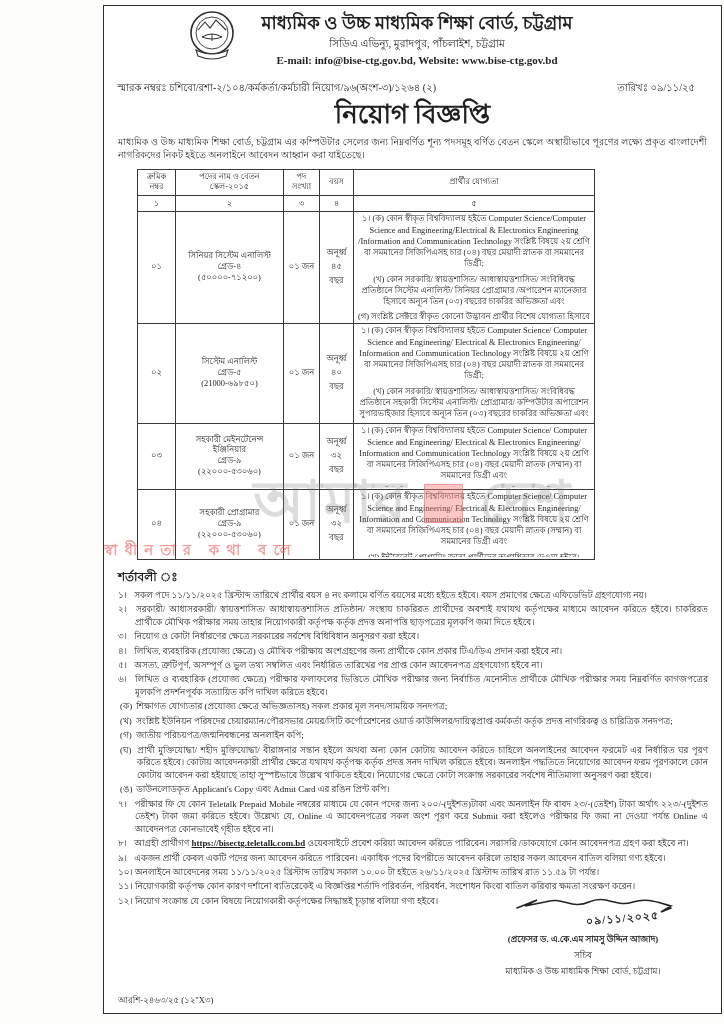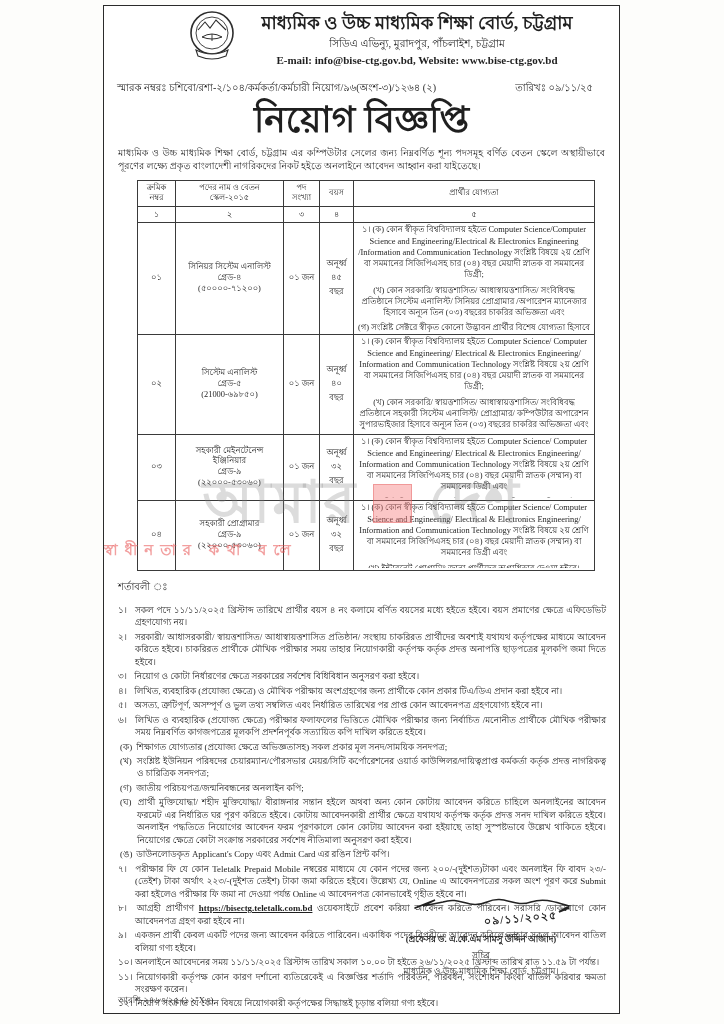--- a/index.html
+++ b/index.html
@@ -4,47 +4,47 @@
 <style>
   html,body{margin:0;padding:0;}
   body{
     width:724px;height:1024px;position:relative;
     background:#fdfdfb;
     font-family:"Liberation Serif","DejaVu Serif",serif;
     color:#1f1f1f;
     -webkit-font-smoothing:antialiased;
   }
   .sheet{
-    position:absolute;left:103px;top:5px;width:517px;height:1009px;
+    position:absolute;left:103px;top:5px;width:619px;height:1009px;
     background:#ffffff;border:1.5px solid #2b2b2b;box-sizing:border-box;
     overflow:hidden;
   }
   
   .letterhead{position:relative;padding-top:7px;height:64px;}
   .seal{position:absolute;left:84px;top:4px;width:48px;height:50px;}
   .head-text{margin-left:120px;width:386px;text-align:center;}
   .org-name{font-size:18px;font-weight:bold;line-height:1.15;}
   .org-addr{font-size:10.5px;margin-top:2px;}
   .org-contact{font-size:11px;font-weight:600;margin-top:1px;font-family:"Liberation Serif",serif;}
   .memo-row{display:flex;justify-content:space-between;font-size:10px;padding:3px 26px 0 13px;}
-  .doc-title{text-align:center;font-size:36px;font-weight:bold;margin-top:4px;line-height:1.1;}
+  .doc-title{text-align:center;font-size:26px;font-weight:bold;margin-top:4px;line-height:1.1;}
   .intro{font-size:9.4px;line-height:1.45;text-align:justify;padding:0 14px;margin-top:6px;}
   
   table.recruit{border-collapse:collapse;margin:6px 0 0 33px;width:457px;table-layout:fixed;font-size:8.4px;}
   table.recruit td,table.recruit th{border:1px solid #3a3a3a;padding:1px 3px;vertical-align:middle;text-align:center;font-weight:normal;box-sizing:border-box;}
   col.c-sl{width:38px;}col.c-post{width:108px;}col.c-num{width:36px;}col.c-age{width:34px;}col.c-qual{width:241px;}
   .hdr-cell{font-size:8.2px;line-height:1.25;height:26px;}
   .numline td{height:11px;font-size:8px;padding:0;}
   td.qual{text-align:justify;vertical-align:top;padding:3px 5px;}
   .qwrap{overflow:hidden;line-height:1.34;}
   .qwrap p{margin:0 0 4px 0;}
   .post-name{line-height:1.3;}
   
   .terms{padding:0 13px 0 14px;margin-top:9px;font-size:8.9px;line-height:1.4;}
-  .terms-heading{font-weight:normal;font-size:10px;margin-bottom:10px;}
+  .terms-heading{font-weight:bold;font-size:12px;margin-bottom:3px;}
   .term{padding-left:17px;text-indent:-17px;text-align:justify;margin-top:2px;}
   .term.sub{padding-left:19px;}
   .term .lbl{display:inline-block;text-indent:0;min-width:14px;}
   .term .url{text-decoration:underline;font-weight:600;}
   
   .signature{position:absolute;right:22px;bottom:34px;width:232px;text-align:center;}
   .sig-draw{position:relative;height:40px;}
   .sig-draw svg{position:absolute;right:18px;top:0;}
   .sig-date{position:absolute;right:40px;top:20px;font-size:11px;letter-spacing:1px;transform:rotate(-5deg);font-weight:600;}
   .sig-name{font-size:8.8px;font-weight:bold;margin-top:2px;}

